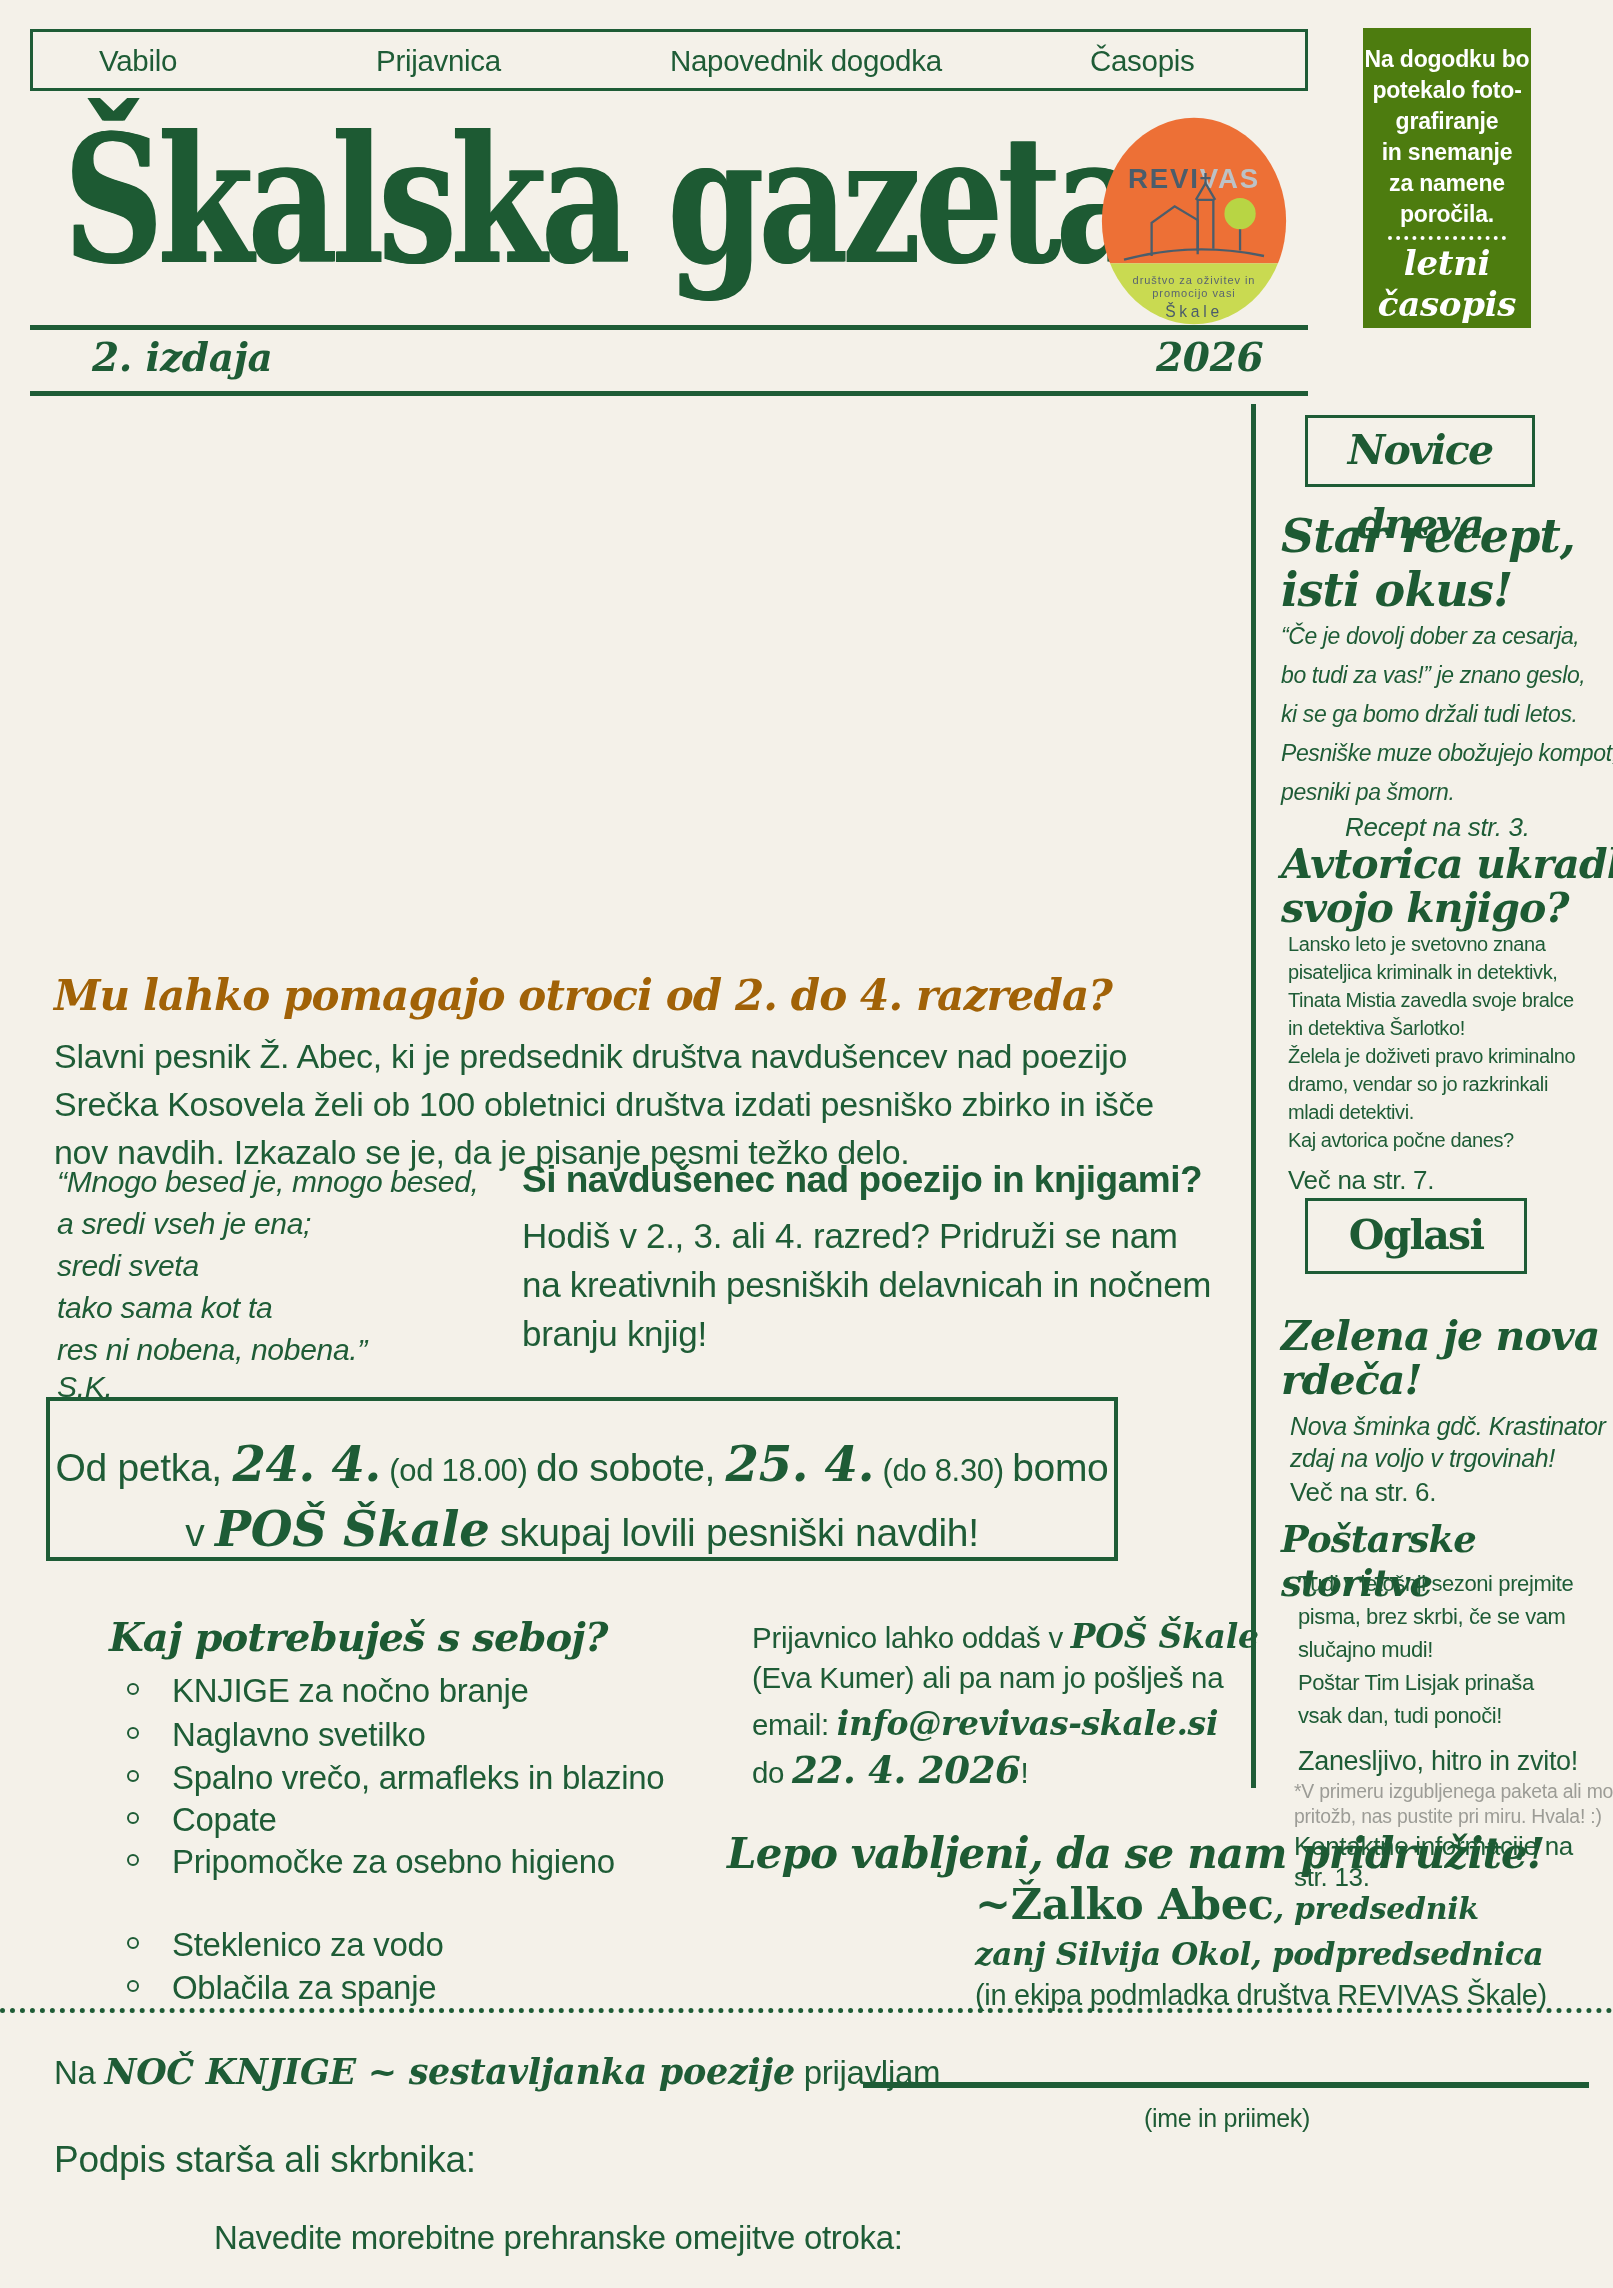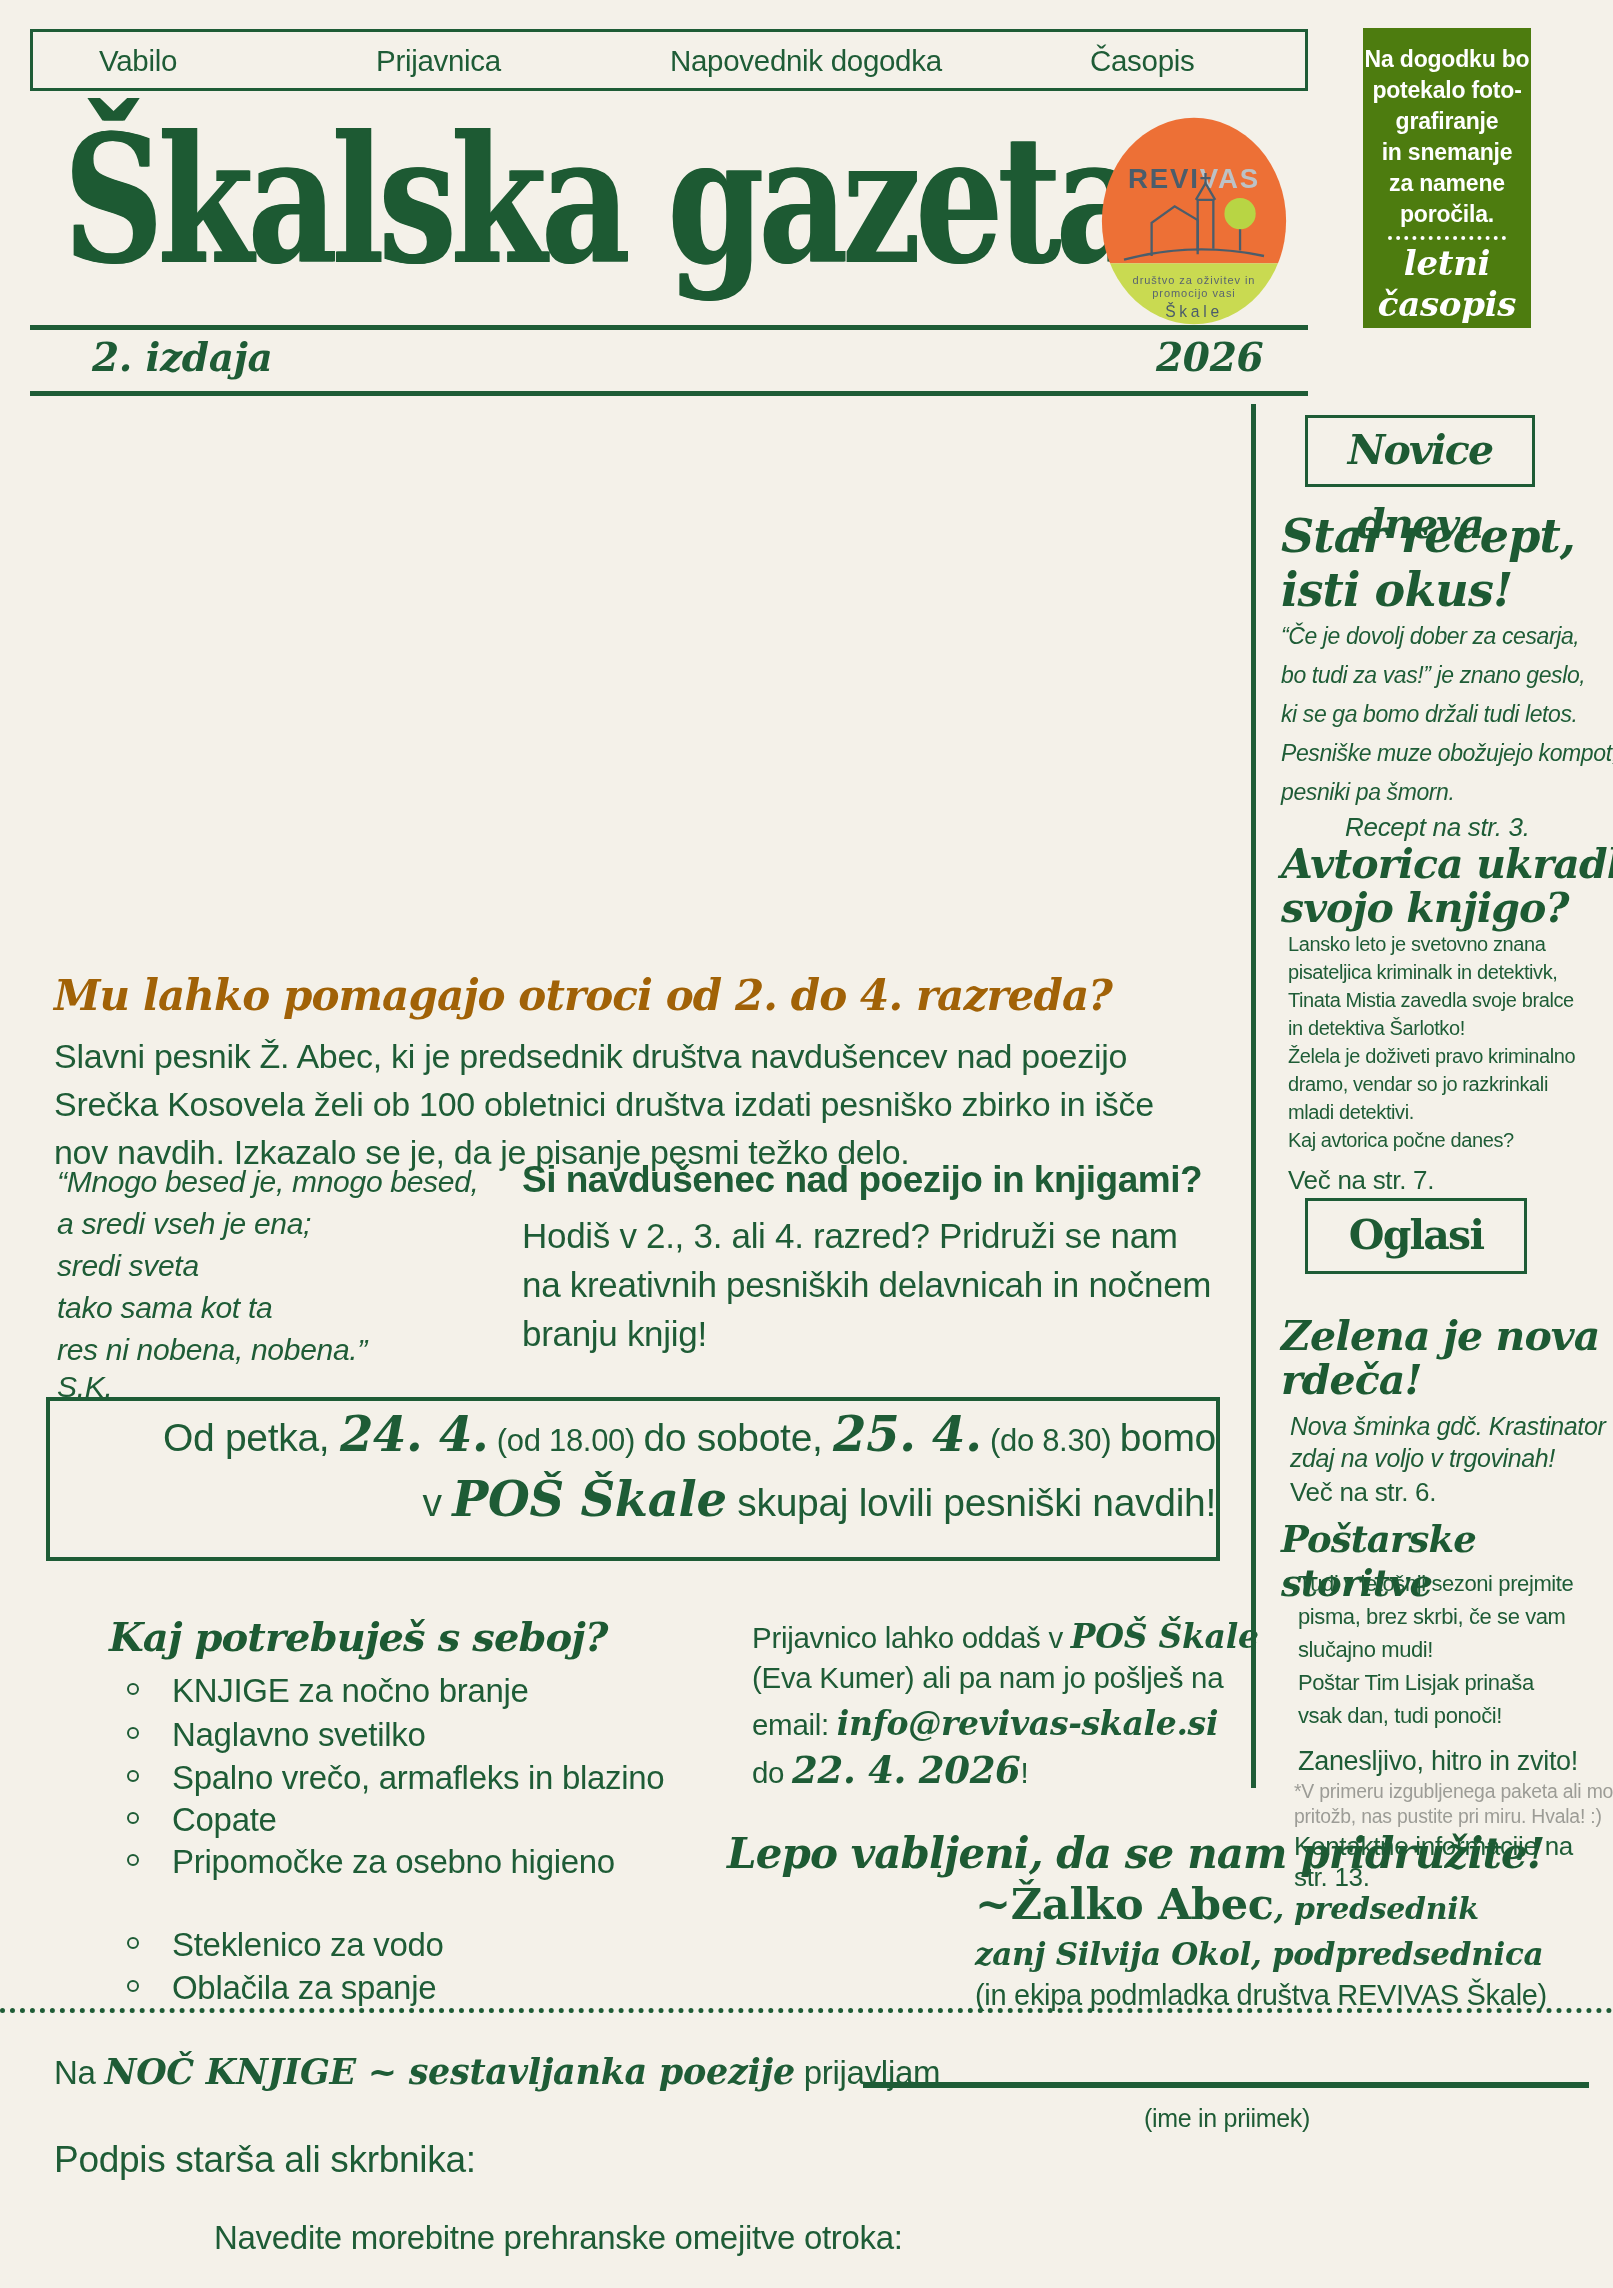--- a/index.html
+++ b/index.html
@@ -51,21 +51,21 @@
   
   #headline { left:51px; top:426px; font-size:103px; line-height:162px; color:#1d5a33; letter-spacing:-1.8px; }
   #subhead  { left:54px; top:971px; font-size:42px; color:#a16207; letter-spacing:-0.9px; }
   #lead     { left:54px; top:1032px; font-size:34px; line-height:48px; }
   #quote    { left:57px; top:1161px; font-size:30px; line-height:42px; }
   #quote-sig{ left:57px; top:1370px; font-size:30px; }
   #cta-title{ left:522px; top:1159px; font-size:37px; font-weight:bold; letter-spacing:-0.5px; }
   #cta-body { left:522px; top:1211px; font-size:35px; line-height:49px; }
 
   
-  #event-box { left:46px; top:1397px; width:1174px; height:164px; border:4.6px solid #1e5c36; text-align:right; padding-top:1px; }
+  #event-box { left:46px; top:1397px; width:1072px; height:164px; border:4.6px solid #1e5c36; text-align:center; padding-top:31px; }
   .ev-line { height:65px; line-height:65px; font-size:39px; }
   .ev-date { font-family:"DejaVu Serif",serif; font-weight:bold; font-style:italic; font-size:48px; }
   .ev-paren{ font-size:31px; }
 
   
   #chk-head { left:109px; top:1613px; font-size:40px; color:#1d5a33; letter-spacing:-0.9px; }
   .chk-row { position:absolute; left:127px; font-size:33px; }
   .chk-bullet { display:inline-block; width:12px; height:12px; border:2.8px solid #1e5c36; border-radius:50%; margin-right:33px; vertical-align:7.4px; }
   #chk-note { left:111px; font-size:30px; }
 

